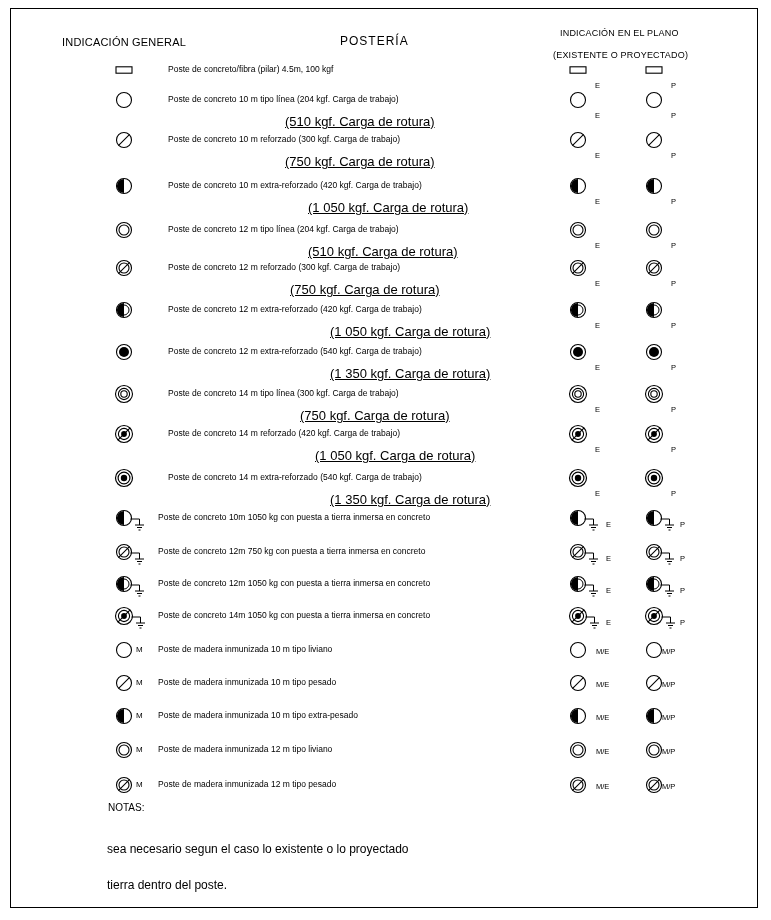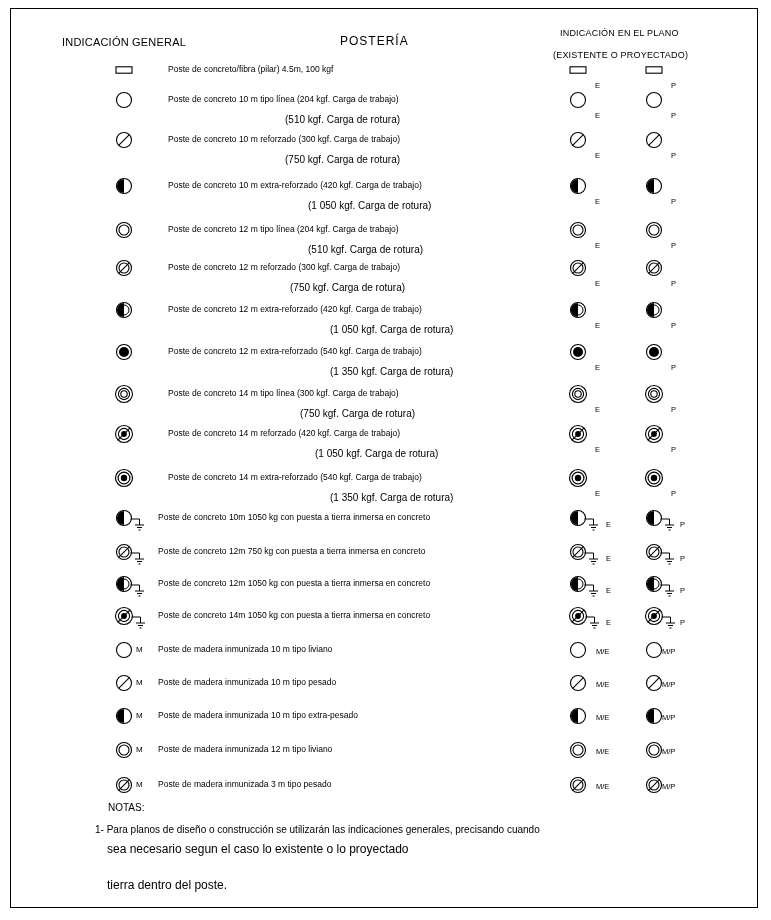--- a/index.html
+++ b/index.html
@@ -6,21 +6,21 @@
   body{font-family:"Liberation Sans", sans-serif;color:#000;}
   #page{position:relative;width:771px;height:920px;background:#fff;box-sizing:border-box;}
   #frame{position:absolute;left:10px;top:8px;width:748px;height:900px;border:1.5px solid #000;box-sizing:border-box;}
   .hdr{position:absolute;font-size:11px;letter-spacing:.2px;}
   #hdr-general{left:62px;top:36px;}
   #hdr-title{left:340px;top:34px;font-size:12px;letter-spacing:1px;}
   #hdr-plano1{left:560px;top:28px;font-size:9px;}
   #hdr-plano2{left:553px;top:50px;font-size:9px;}
   .gsym{position:absolute;left:108px;width:40px;height:26px;display:flex;align-items:center;justify-content:center;}
   .desc{position:absolute;font-size:8.5px;white-space:nowrap;}
-  .desc2{position:absolute;font-size:10px;white-space:nowrap;}
+  .desc2{position:absolute;font-size:13px;white-space:nowrap;text-decoration:underline;}
   .esym{position:absolute;left:562px;width:40px;height:26px;display:flex;align-items:center;justify-content:center;}
   .psym{position:absolute;left:638px;width:40px;height:26px;display:flex;align-items:center;justify-content:center;}
   .elab{position:absolute;font-size:7.5px;}
   .plab{position:absolute;font-size:7.5px;}
   .mlabel{position:absolute;font-size:8px;}
 
   .notes-title{position:absolute;left:108px;font-size:10px;}
   .note{position:absolute;left:95px;font-size:10px;white-space:nowrap;}
   .note-cont{position:absolute;left:107px;font-size:12px;white-space:nowrap;}
 
@@ -533,36 +533,35 @@
       <div class="elab" style="left:596px;top:747px;">M/E</div>
       <div class="plab" style="left:662px;top:747px;">M/P</div>
       <div class="gsym" style="top:772px;">
         <svg width="34" height="26" viewBox="0 0 34 26">
           <circle cx="13" cy="13" r="7.5" fill="none" stroke="#000" stroke-width="1.1"></circle>
           <circle cx="13" cy="13" r="5" fill="none" stroke="#000" stroke-width="1.1"></circle>
           <line x1="7.6000000000000005" y1="18.4" x2="18.4" y2="7.6000000000000005" stroke="#000" stroke-width="1.1"></line>
         </svg>
       </div>
       <div class="mlabel" style="left:136px;top:780px;">M</div>
-      <div class="desc" style="left:158px;top:779px;">Poste de madera inmunizada 3 m tipo pesado</div>
+      <div class="desc" style="left:158px;top:779px;">Poste de madera inmunizada 12 m tipo pesado</div>
       <div class="esym" style="top:772px;">
         <svg width="34" height="26" viewBox="0 0 34 26">
           <circle cx="13" cy="13" r="7.5" fill="none" stroke="#000" stroke-width="1.1"></circle>
           <circle cx="13" cy="13" r="5" fill="none" stroke="#000" stroke-width="1.1"></circle>
           <line x1="7.6000000000000005" y1="18.4" x2="18.4" y2="7.6000000000000005" stroke="#000" stroke-width="1.1"></line>
         </svg>
       </div>
       <div class="psym" style="top:772px;">
         <svg width="34" height="26" viewBox="0 0 34 26">
           <circle cx="13" cy="13" r="7.5" fill="none" stroke="#000" stroke-width="1.1"></circle>
           <circle cx="13" cy="13" r="5" fill="none" stroke="#000" stroke-width="1.1"></circle>
           <line x1="7.6000000000000005" y1="18.4" x2="18.4" y2="7.6000000000000005" stroke="#000" stroke-width="1.1"></line>
         </svg>
       </div>
       <div class="elab" style="left:596px;top:782px;">M/E</div>
       <div class="plab" style="left:662px;top:782px;">M/P</div>
     </div>
 
   <div class="notes-title" id="notes-title" style="top:802px;">NOTAS:</div>
-  <div class="note" style="top:824px;">1- Para planos de diseño o construcción se utilizarán las indicaciones generales, precisando cuando</div>
   <div class="note-cont" style="top:842px;">sea necesario segun el caso lo existente o lo proyectado</div>
   <div class="note-cont" style="top:878px;">tierra dentro del poste.</div>
 </div>
 
 </body></html>

